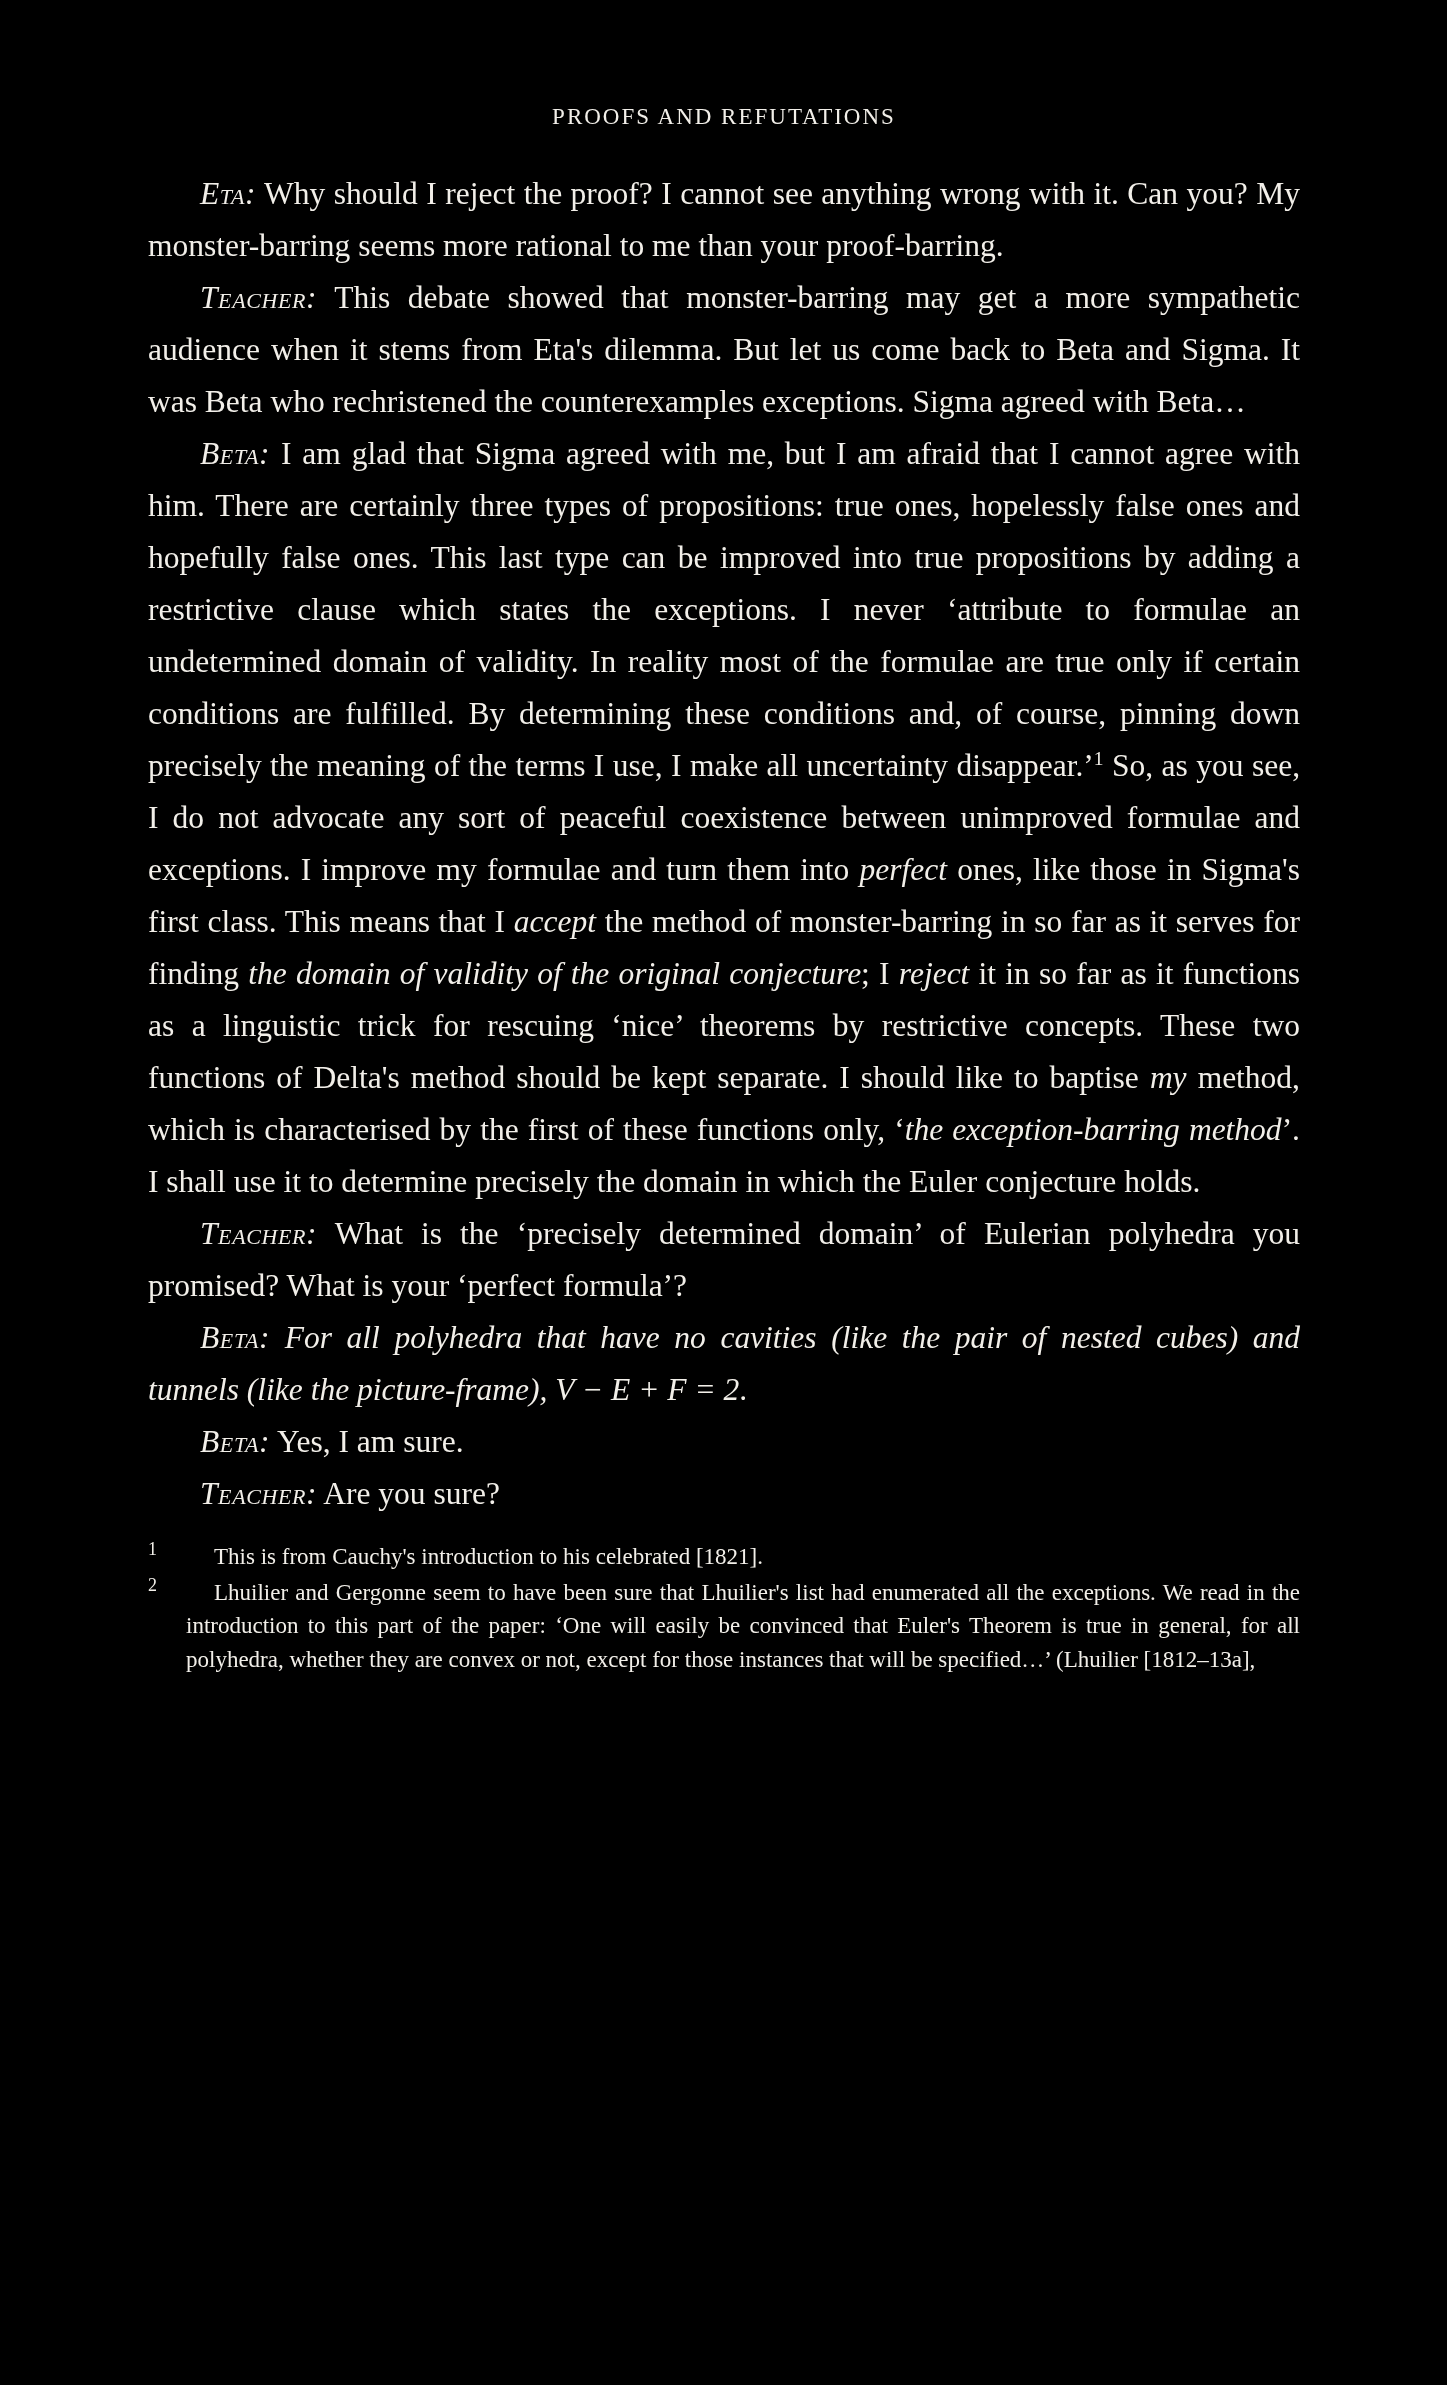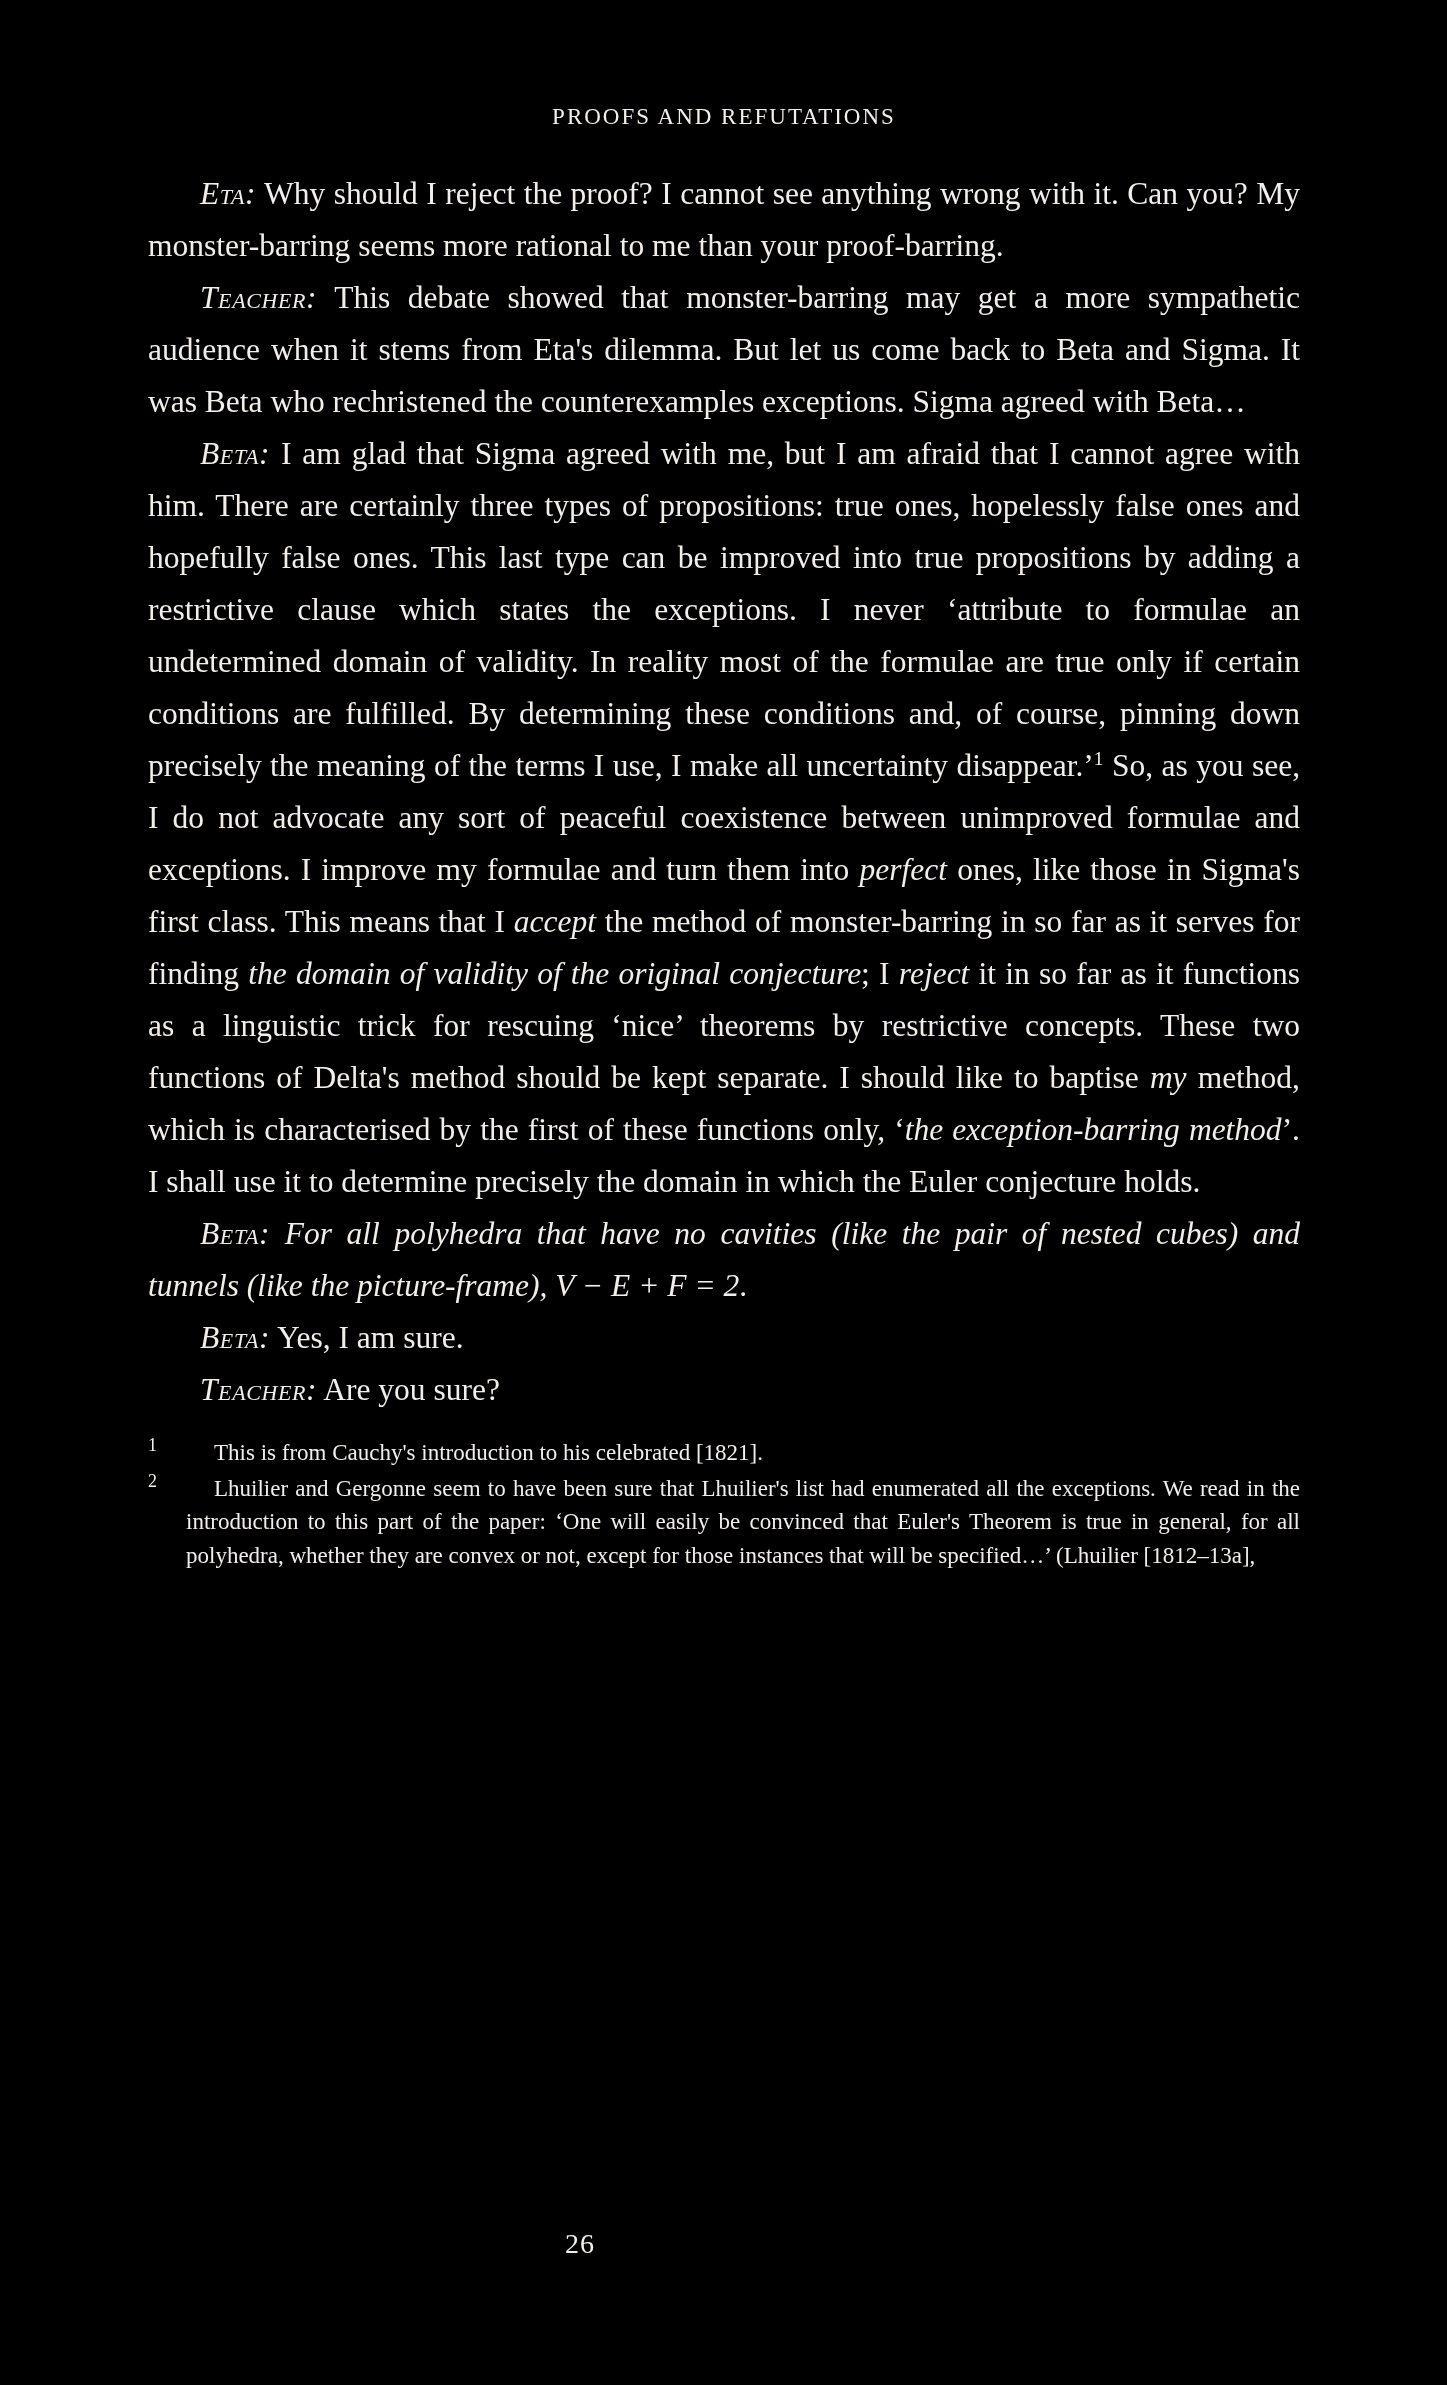--- a/index.html
+++ b/index.html
@@ -104,31 +104,31 @@
   <div class="content">
 
     <div class="running-head">Proofs and Refutations</div>
 
     <p class="para indent"><span class="speaker">Eta:</span><span> Why should I reject the proof? I cannot see anything wrong with it. Can you? My monster-barring seems more rational to me than your proof-barring.</span></p>
 
     <p class="para indent"><span class="speaker">Teacher:</span><span> This debate showed that monster-barring may get a more sympathetic audience when it stems from Eta's dilemma. But let us come back to Beta and Sigma. It was Beta who rechristened the counterexamples exceptions. Sigma agreed with Beta…</span></p>
 
     <p class="para indent"><span class="speaker">Beta:</span><span> I am glad that Sigma agreed with me, but I am afraid that I cannot agree with him. There are certainly three types of propositions: true ones, hopelessly false ones and hopefully false ones. This last type can be improved into true propositions by adding a restrictive clause which states the exceptions. I never ‘attribute to formulae an undetermined domain of validity. In reality most of the formulae are true only if certain conditions are fulfilled. By determining these conditions and, of course, pinning down precisely the meaning of the terms I use, I make all uncertainty disappear.’</span><sup>1</sup><span> So, as you see, I do not advocate any sort of peaceful coexistence between unimproved formulae and exceptions. I improve my formulae and turn them into </span><i>perfect</i><span> ones, like those in Sigma's first class. This means that I </span><i>accept</i><span> the method of monster-barring in so far as it serves for finding </span><i>the domain of validity of the original conjecture</i><span>; I </span><i>reject</i><span> it in so far as it functions as a linguistic trick for rescuing ‘nice’ theorems by restrictive concepts. These two functions of Delta's method should be kept separate. I should like to baptise </span><i>my</i><span> method, which is characterised by the first of these functions only, ‘</span><i>the exception-barring method</i><span>’. I shall use it to determine precisely the domain in which the Euler conjecture holds.</span></p>
 
+    <p class="para indent"><span class="speaker">Teacher:</span><span> What is the ‘precisely determined domain’ of Eulerian polyhedra you promised? What is your ‘perfect formula’?</span></p>
 
     <p class="para indent"><span class="speaker">Beta:</span><i> For all polyhedra that have no cavities (like the pair of nested cubes) and tunnels (like the picture-frame), </i><i class="nowrap">V − E + F = 2</i><span>.</span></p>
 
     <p class="para indent"><span class="speaker">Beta:</span><span> Yes, I am sure.</span></p>
 
     <p class="para indent"><span class="speaker">Teacher:</span><span> Are you sure?</span></p>
 
 
 
     <div class="footnotes">
       <p class="fn hang"><span class="fnmark">1</span><span class="fn-body">This is from Cauchy's introduction to his celebrated [1821].</span></p>
       <p class="fn hang"><span class="fnmark">2</span><span class="fn-body">Lhuilier and Gergonne seem to have been sure that Lhuilier's list had enumerated all the exceptions. We read in the introduction to this part of the paper: ‘One will easily be convinced that Euler's Theorem is true in general, for all polyhedra, whether they are convex or not, except for those instances that will be specified…’ (Lhuilier [1812–13a],</span></p>
     </div>
 
   </div>
 
-  <div class="folio">26</div>
 
 </div>
 
 </body></html>

